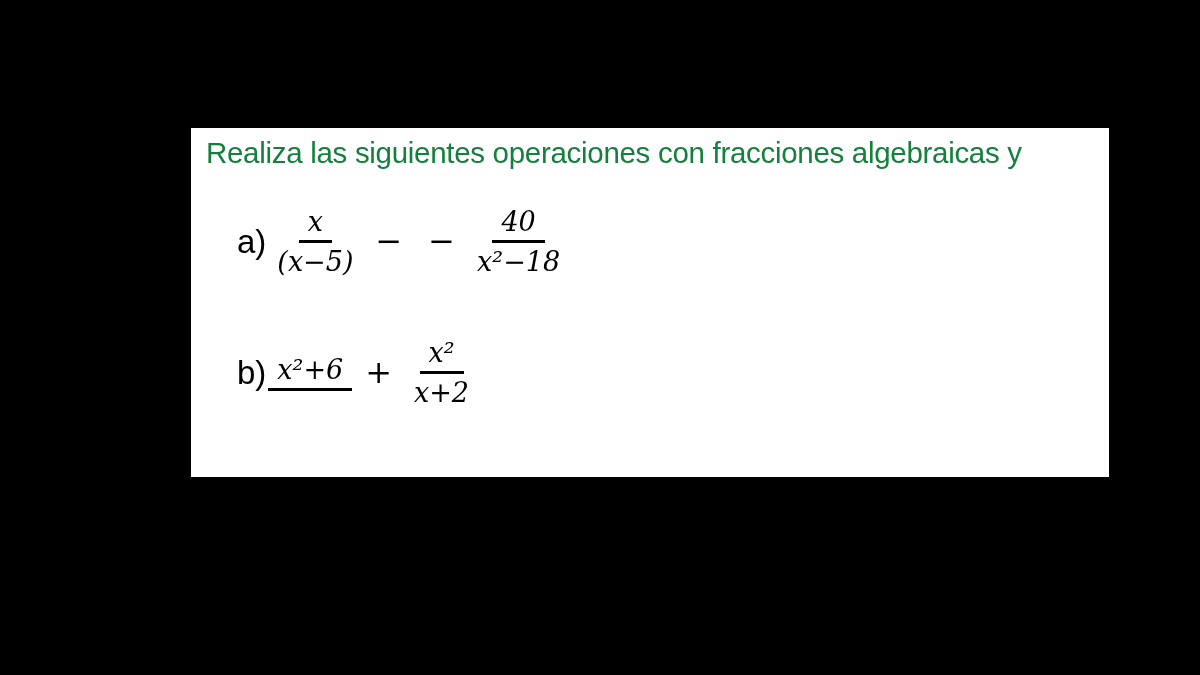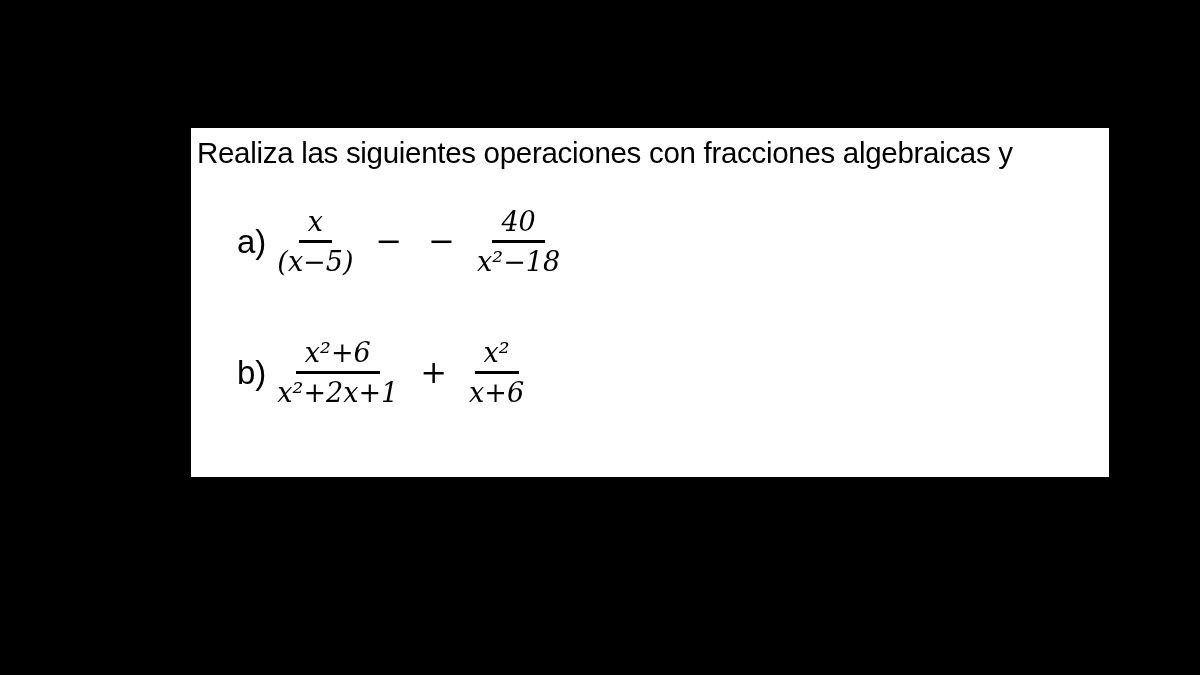--- a/index.html
+++ b/index.html
@@ -24,21 +24,22 @@
     color: #000000;
     box-sizing: border-box;
     padding: 4px 6px 0 6px;
     overflow: hidden;
   }
   .instructions {
     font-family: "Liberation Sans", sans-serif;
     font-size: 29.5px;
     line-height: 41px;
     letter-spacing: -0.3px;
-    color: #000000;
+    color: #15803d;
+    margin-left: 9px;
   }
   .instructions .line {
     display: block;
     white-space: nowrap;
   }
   .problem {
     display: flex;
     align-items: center;
     margin-left: 40px;
     font-family: "DejaVu Serif", serif;
@@ -98,22 +99,21 @@
     <span class="frac">
       <span class="num">40</span>
       <span class="den">x²−18</span>
     </span>
   </div>
 
   <div class="problem row-b">
     <span class="plabel">b)</span>
     <span class="frac">
       <span class="num">x²+6</span>
-      <span class="den">x²+2x+1</span>
     </span>
     <span class="op">+</span>
     <span class="frac">
       <span class="num">x²</span>
-      <span class="den">x+6</span>
+      <span class="den">x+2</span>
     </span>
   </div>
 
 </div>
 
 </body></html>

